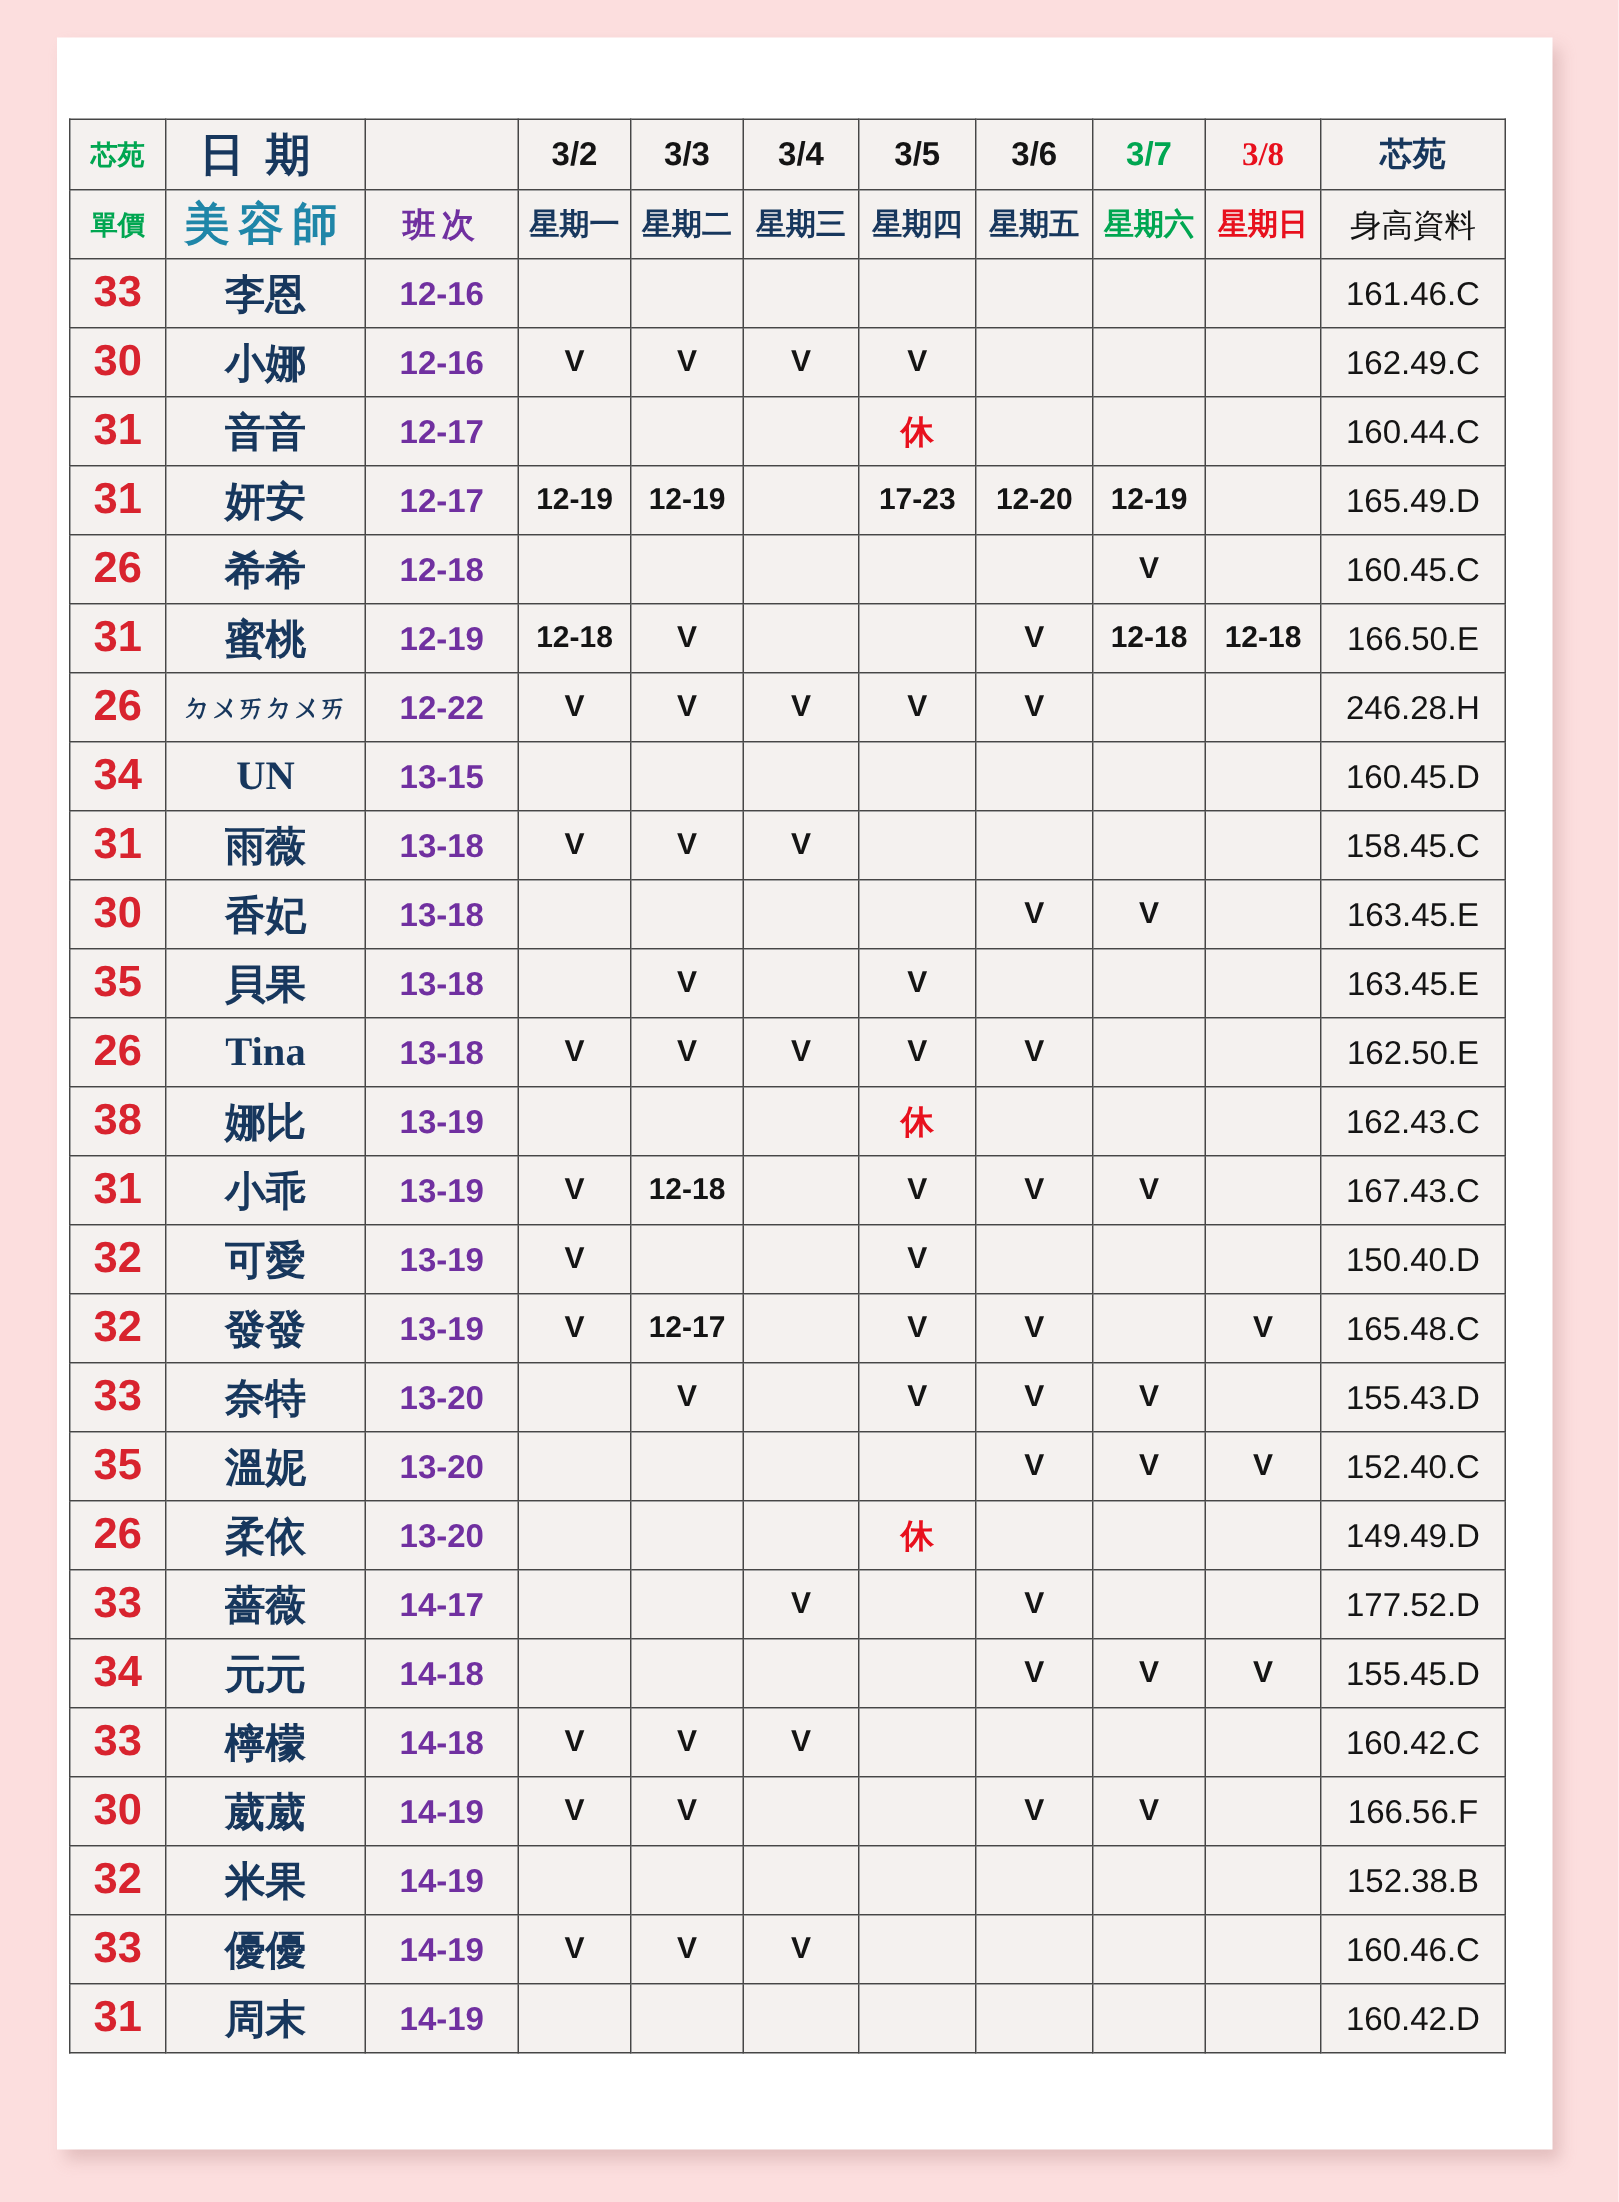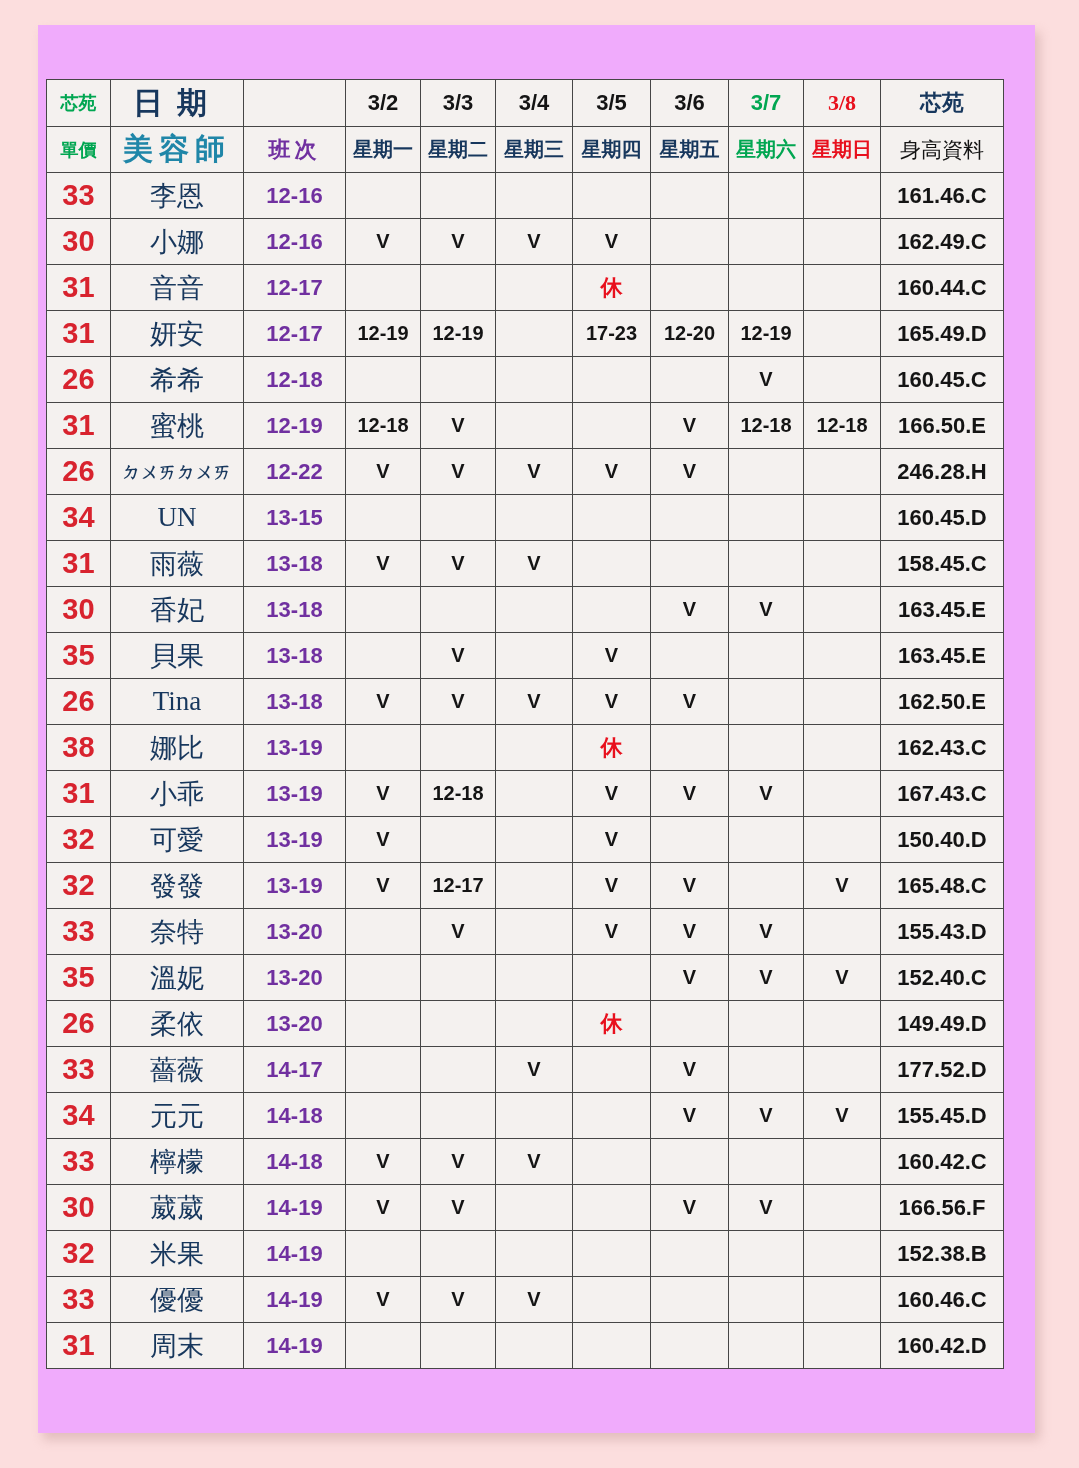--- a/index.html
+++ b/index.html
@@ -5,21 +5,21 @@
   html,body{margin:0;padding:0;}
   body{
     width:1079px;height:1468px;
     background:#fcdede;
     position:relative;
     font-family:"Liberation Sans","DejaVu Sans",sans-serif;
   }
   .paper{
     position:absolute;left:38px;top:25px;
     width:997px;height:1408px;
-    background:#f0abfc;
+    background:#ffffff;
     box-shadow:5px 7px 10px rgba(195,150,150,0.45);
   }
   table.schedule{
     position:absolute;left:8px;top:54px;
     width:957px;
     border-collapse:collapse;
     table-layout:fixed;
   }
   .schedule th,.schedule td{
     border:1.5px solid #464646;
@@ -44,28 +44,28 @@
   .h-date{font-size:30px;font-weight:bold;letter-spacing:14px;padding-left:14px;}
   .h-beaut{font-size:30px;font-weight:bold;letter-spacing:6px;padding-left:6px;}
   .h-shift{font-size:22px;font-weight:bold;letter-spacing:4px;padding-left:4px;}
   .h-datenum{font-size:22px;font-weight:bold;}
   .h-week{font-size:20px;font-weight:bold;margin-top:44px;}
   .h-xinyuan{font-size:22px;font-weight:bold;text-align:left;padding-left:6px;}
   .h-height{font-size:21px;font-weight:normal;}
   
   .price{font-size:29px;font-weight:bold;color:#d8232e;}
   .name{
-    font-size:27px;font-weight:400;color:#17375d;
+    font-size:27px;font-weight:700;color:#17375d;
     font-family:"Liberation Serif","DejaVu Serif",serif;
   }
   .name.small{font-size:18px;font-weight:bold;}
   .shift{font-size:22px;font-weight:bold;color:#7030a0;}
   .day{font-size:20px;font-weight:bold;color:#141414;}
   .day.rest{font-size:22px;color:#e8101d;}
-  .heightv{font-size:22px;font-weight:bold;color:#141414;}
+  .heightv{font-size:22px;font-weight:normal;color:#141414;}
 </style>
 </head>
 <body>
 
 <div class="paper">
   <table class="schedule">
     <colgroup>
       <col style="width:64px">
         <col style="width:133px">
         <col style="width:102px">

